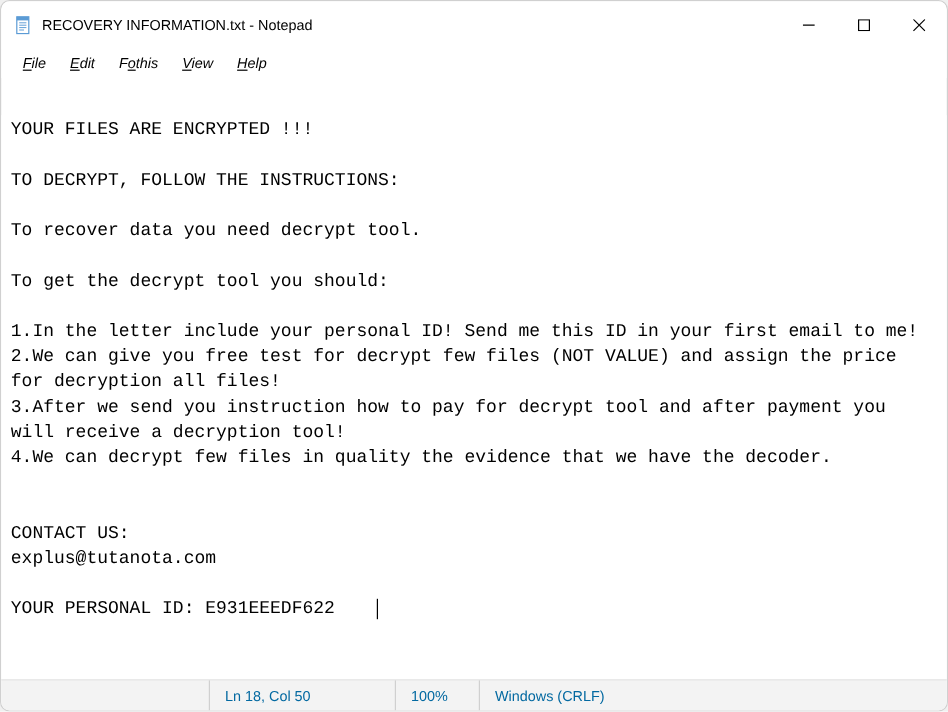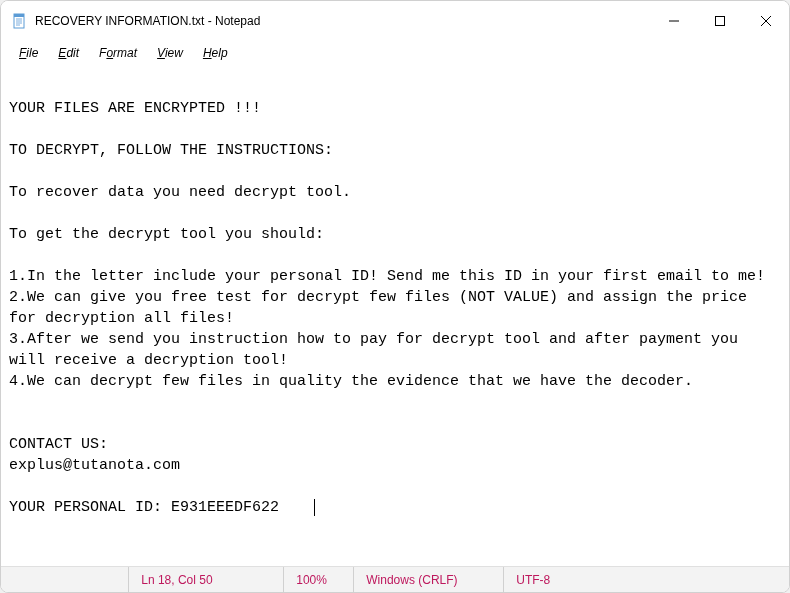--- a/index.html
+++ b/index.html
@@ -99,21 +99,21 @@
       vertical-align: text-bottom;
       margin-left: 35px;
     }
     .statusbar {
       height: 26px;
       display: flex;
       align-items: center;
       font-size: 12px;
       background: #f3f3f3;
       border-top: 1px solid #e0e0e0;
-      color: #be185d;
+      color: #0369a1;
     }
     .status-section {
       border-left: 1px solid #d0d0d0;
       padding: 0 12px;
       height: 100%;
       display: flex;
       align-items: center;
     }
     .status-spacer {
       flex: 0.42;
@@ -166,21 +166,21 @@
             <line x1="0" y1="0" x2="10" y2="10" stroke="#000" stroke-width="1"></line>
             <line x1="10" y1="0" x2="0" y2="10" stroke="#000" stroke-width="1"></line>
           </svg>
       </button>
     </div>
   </div>
 
   <div class="menubar">
     <span class="menu-item"><span class="underline">F</span><span>ile</span></span>
     <span class="menu-item"><span class="underline">E</span><span>dit</span></span>
-    <span class="menu-item">F<span class="underline">o</span><span>rmat</span></span>
+    <span class="menu-item">F<span class="underline">o</span><span>this</span></span>
     <span class="menu-item"><span class="underline">V</span><span>iew</span></span>
     <span class="menu-item"><span class="underline">H</span><span>elp</span></span>
   </div>
 
   <div class="content"><span>YOUR FILES ARE ENCRYPTED !!!
 
 TO DECRYPT, FOLLOW THE INSTRUCTIONS:
 
 To recover data you need decrypt tool.
 
@@ -195,16 +195,15 @@
 CONTACT US:
 explus@tutanota.com
 
 YOUR PERSONAL ID: E931EEEDF622</span><span class="text-cursor"></span></div>
 
   <div class="statusbar">
     <div class="status-spacer"></div>
     <div class="status-section status-pos">Ln 18, Col 50</div>
     <div class="status-section status-zoom">100%</div>
     <div class="status-section status-eol">Windows (CRLF)</div>
-    <div class="status-section status-enc">UTF-8</div>
   </div>
 
 </div>
 
 </body></html>

